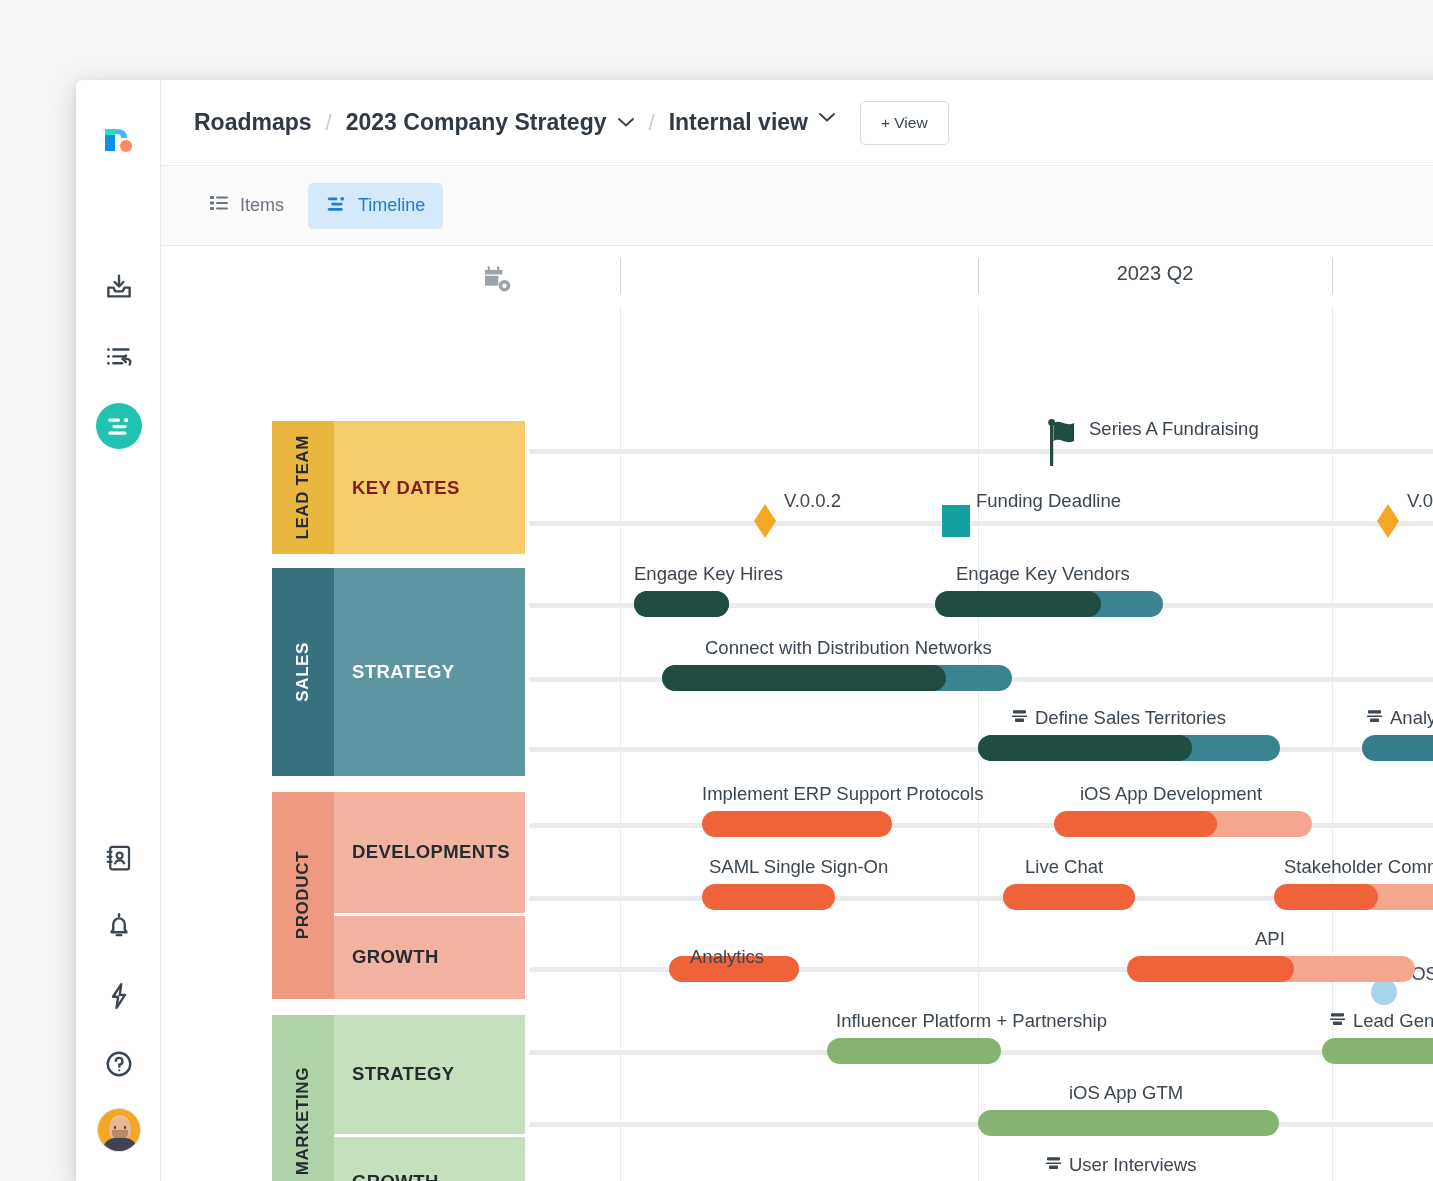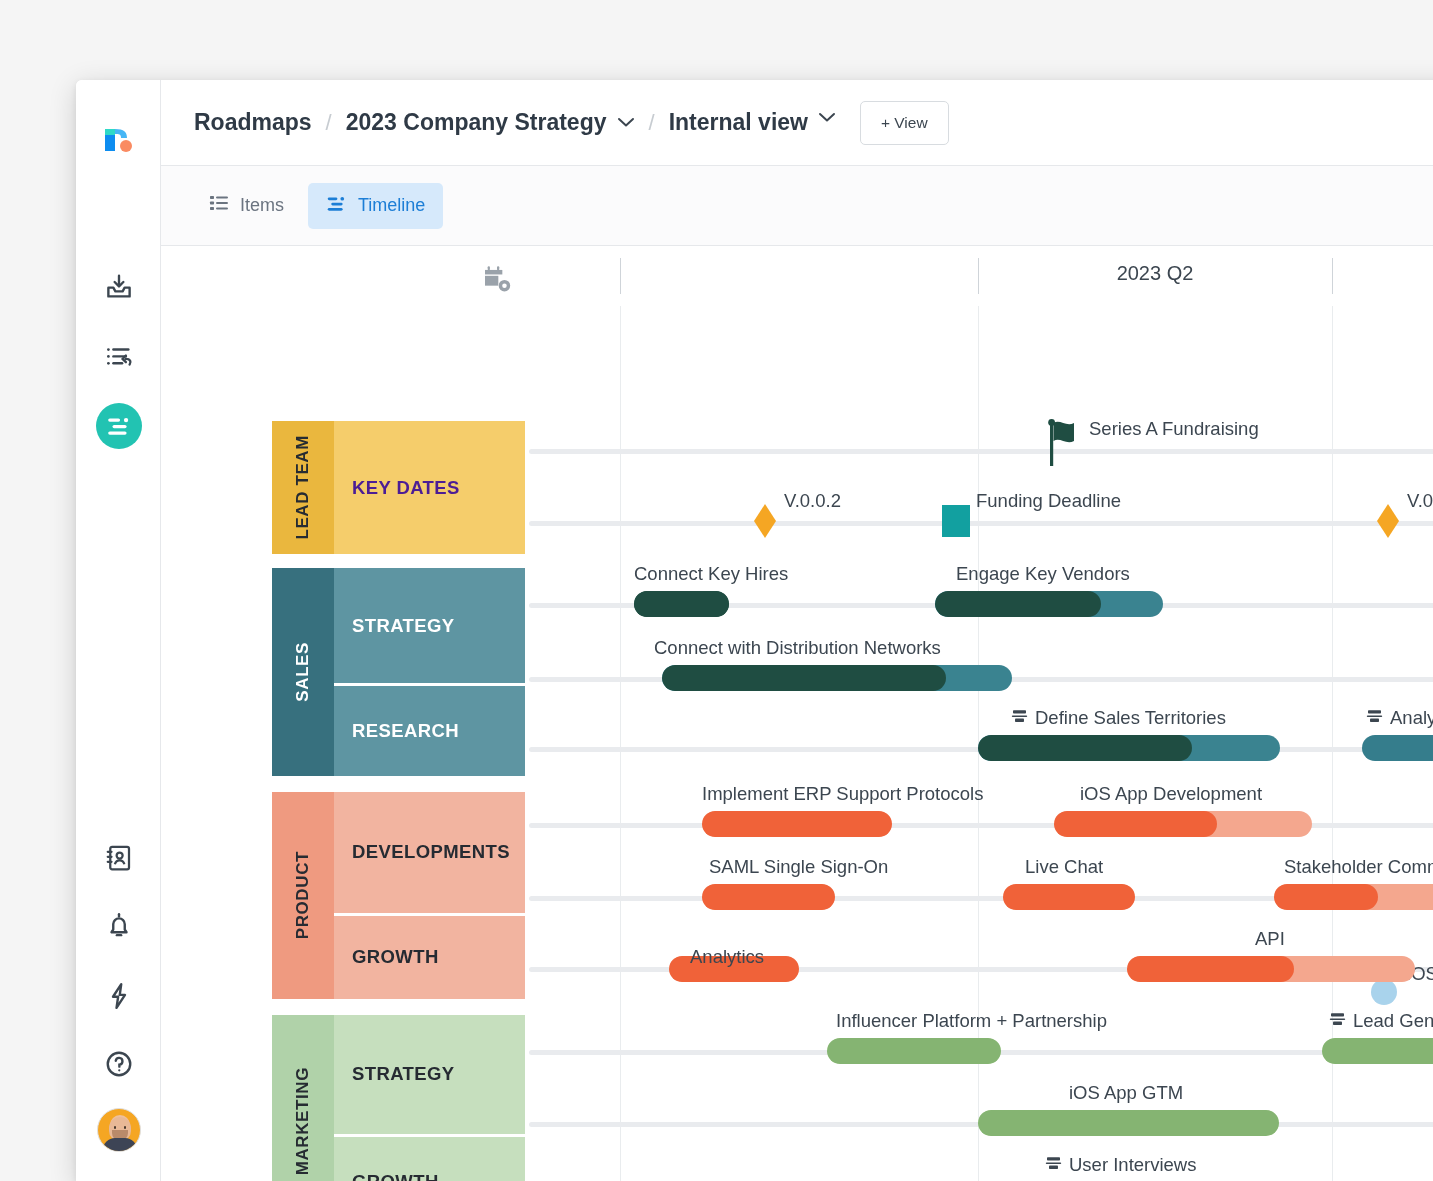--- a/index.html
+++ b/index.html
@@ -344,31 +344,30 @@
 
     <div class="grid-v" style="left:459px"></div>
     <div class="grid-v" style="left:817px"></div>
     <div class="grid-v" style="left:1171px"></div>
 
     <div class="lane-group" style="top:175px;height:133px;background:#f5cd6b">
       <div class="lane-team" style="background:#eab73e">
         <span style="color:#262b32">LEAD TEAM</span>
       </div>
       <div class="lane-rows">
-        <div class="lane-row" style="flex:1;color:#4c1d95">KEY DATES</div>
+        <div class="lane-row" style="flex:1;color:#7f1d1d">KEY DATES</div>
       </div>
     </div>
 
     <div class="lane-group" style="top:322px;height:208px;background:#5e95a2">
       <div class="lane-team" style="background:#37707e">
         <span style="color:#ffffff">SALES</span>
       </div>
       <div class="lane-rows">
         <div class="lane-row" style="flex:1.28;color:#ffffff">STRATEGY</div>
-        <div class="lane-row" style="flex:1;color:#ffffff">RESEARCH</div>
       </div>
     </div>
 
     <div class="lane-group" style="top:546px;height:207px;background:#f2b4a0">
       <div class="lane-team" style="background:#ef9a80">
         <span style="color:#262b32">PRODUCT</span>
       </div>
       <div class="lane-rows">
         <div class="lane-row" style="flex:1.45;color:#262b32">DEVELOPMENTS</div>
         <div class="lane-row" style="flex:1;color:#262b32">GROWTH</div>
@@ -411,34 +410,34 @@
     <div class="marker-square" style="left:781px;top:259px"></div>
     <div class="marker-label" style="left:815px;top:244px">Funding Deadline</div>
 
     <div class="marker-diamond" style="left:1216px;top:258px"></div>
     <div class="marker-label" style="left:1246px;top:244px">V.0.0.3</div>
 
     <div class="bar" style="left:473px;top:345px;width:95px;background:#1f4d42">
       <div class="fill" style="width:100%;background:#1f4d42"></div>
     </div>
     <div class="bar-label" style="left:473px;top:317px">
-      <span>Connect Key Hires</span>
+      <span>Engage Key Hires</span>
     </div>
 
     <div class="bar" style="left:774px;top:345px;width:228px;background:#3a8390">
       <div class="fill" style="width:73%;background:#1f4d42"></div>
     </div>
     <div class="bar-label" style="left:795px;top:317px">
       <span>Engage Key Vendors</span>
     </div>
 
     <div class="bar" style="left:501px;top:419px;width:350px;background:#3a8390">
       <div class="fill" style="width:81%;background:#1f4d42"></div>
     </div>
-    <div class="bar-label" style="left:493px;top:391px">
+    <div class="bar-label" style="left:544px;top:391px">
       <span>Connect with Distribution Networks</span>
     </div>
 
     <div class="bar" style="left:817px;top:489px;width:302px;background:#3a8390">
       <div class="fill" style="width:71%;background:#1f4d42"></div>
     </div>
     <div class="bar-label" style="left:850px;top:461px">
       <span>
         <svg width="17" height="15" viewBox="0 0 17 15" fill="#3c4650">
           <rect x="2" y="1.2" width="13" height="3.4" rx="0.8"></rect>

